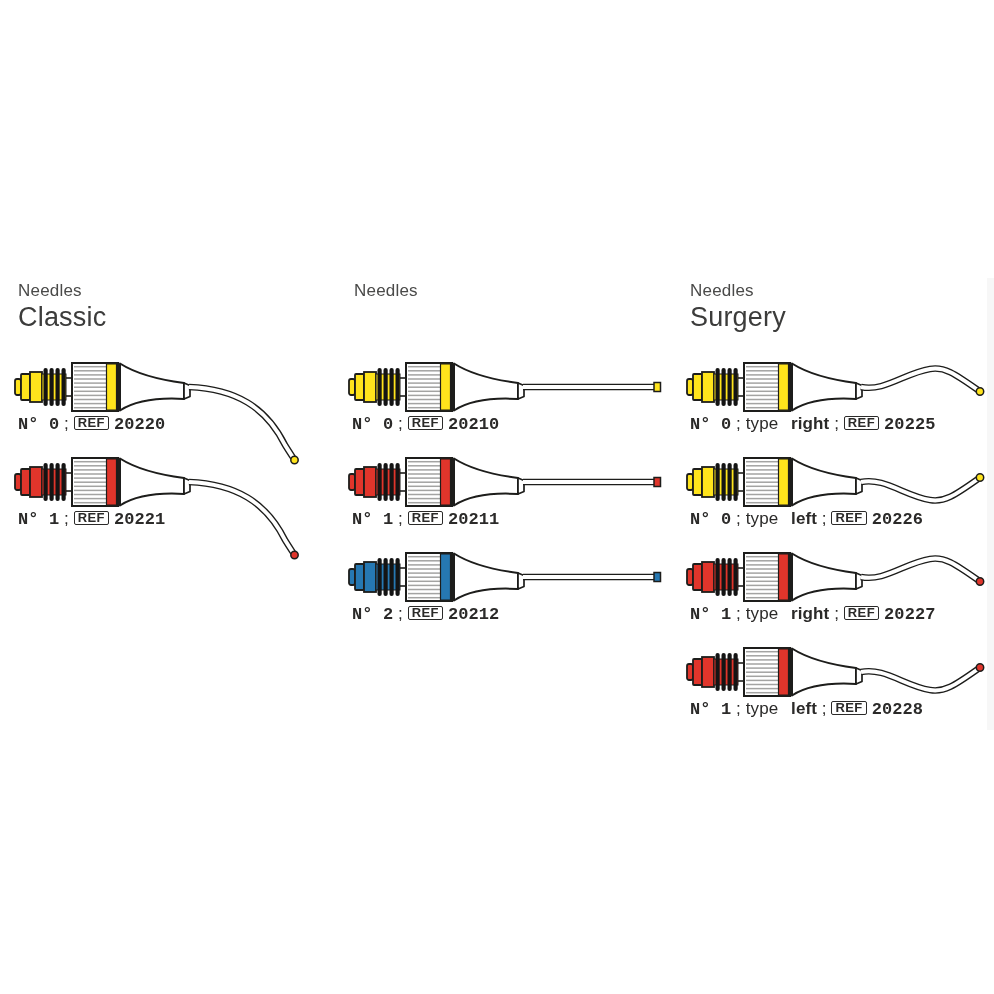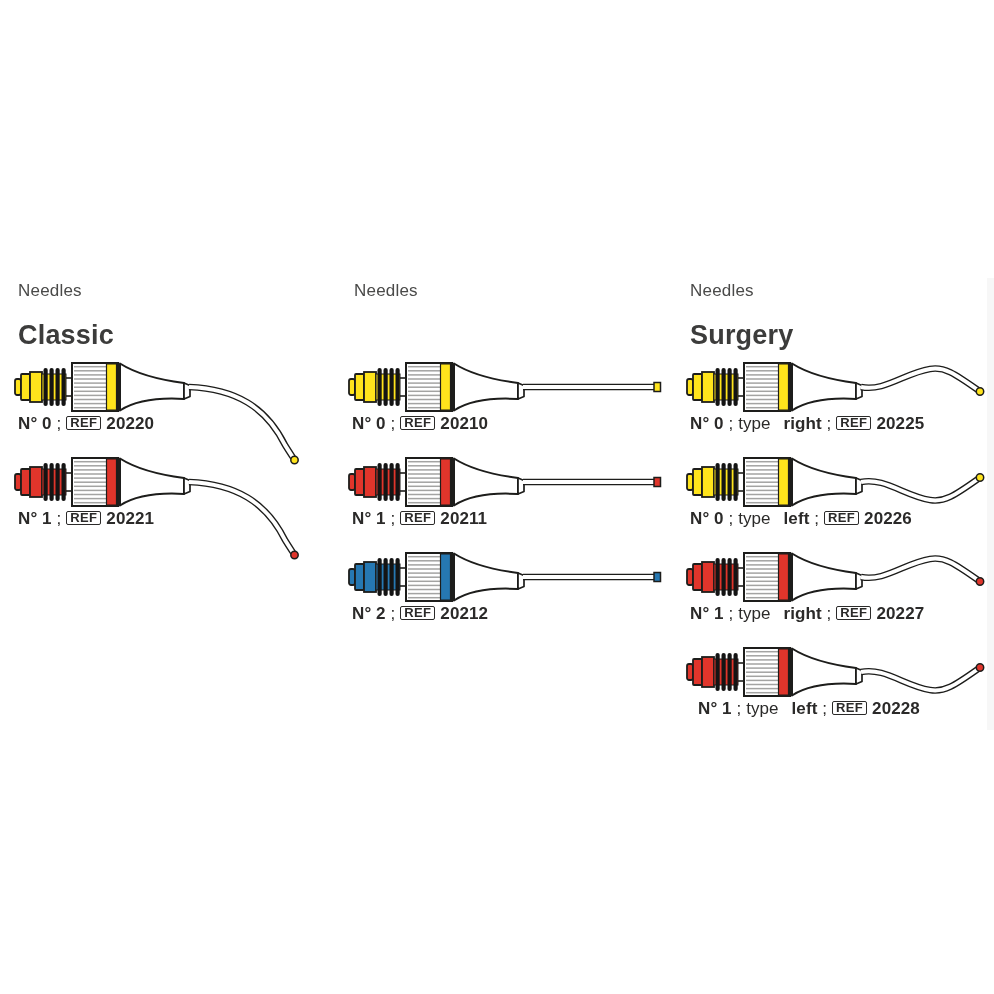--- a/index.html
+++ b/index.html
@@ -14,28 +14,28 @@
     position:absolute;left:987px;top:278px;width:7px;height:452px;
     background:#f7f7f7;
   }
   .section-header{position:absolute;top:281px;}
   .sec0{left:18px;} .sec1{left:354px;} .sec2{left:690px;}
   .section-label{
     font-size:17px;line-height:19px;color:#4a4a49;letter-spacing:.2px;
   }
   .section-title{
     font-size:27px;line-height:30px;color:#3c3c3b;letter-spacing:.2px;
-    margin-top:20px;font-weight:700;
+    margin-top:2px;font-weight:400;
   }
   .needle-item{position:absolute;pointer-events:none;}
   .item-label{
     position:absolute;white-space:pre;
     font-size:17px;color:#2b2a29;letter-spacing:.1px;
   }
-  .item-label .w6{font-weight:600;}
+  .item-label .w6{font-weight:600;font-family:Liberation Mono, monospace;}
   .item-label .w4{font-weight:400;}
   .item-label .w7{font-weight:700;padding-left:8px;}
   .ref-box{
     display:inline-block;
     border:1.7px solid #2b2a29;border-radius:2px;
     font-size:13px;font-weight:700;letter-spacing:.4px;
     padding:0 3px;line-height:12px;
     transform:translateY(-2px);
     color:#2b2a29;
   }
@@ -422,15 +422,15 @@
           </g>
           <path d="M106,2.5 Q128,16.5 170,22 L170,38 Q128,35.5 106,49.5 Z" fill="#ffffff" stroke="#1d1d1b" stroke-width="2" stroke-linejoin="round"></path>
           <path d="M170,22 L176,24.5 L176,35.5 L170,38 Z" fill="#ffffff" stroke="#1d1d1b" stroke-width="1.7" stroke-linejoin="round"></path>
           <g fill="none">
             <path d="M175,26 C 198,21 219,40 244,44 C 258,46.5 268,40 292,23" stroke="#1d1d1b" stroke-width="6.6" stroke-linecap="butt"></path>
             <path d="M175,26 C 198,21 219,40 244,44 C 258,46.5 268,40 292,23" stroke="#ffffff" stroke-width="3.9" stroke-linecap="butt"></path>
           </g>
           <circle cx="294" cy="21.5" r="3.7" fill="#e0352b" stroke="#1d1d1b" stroke-width="1.5"></circle>
         </svg>
       </div>
-      <div class="item-label" style="left: 690px; top: 699px; margin-left: 8px;"><span class="w6">N° 1</span><span class="w4"> ; </span><span class="w4">type </span><span class="w7">left</span><span class="w4"> ; </span><span class="ref-box">REF</span><span class="w6 ref-num">20228</span></div>
+      <div class="item-label" style="left: 690px; top: 699px;"><span class="w6">N° 1</span><span class="w4"> ; </span><span class="w4">type </span><span class="w7">left</span><span class="w4"> ; </span><span class="ref-box">REF</span><span class="w6 ref-num">20228</span></div>
     </div>
 </div>
 
 </body></html>

